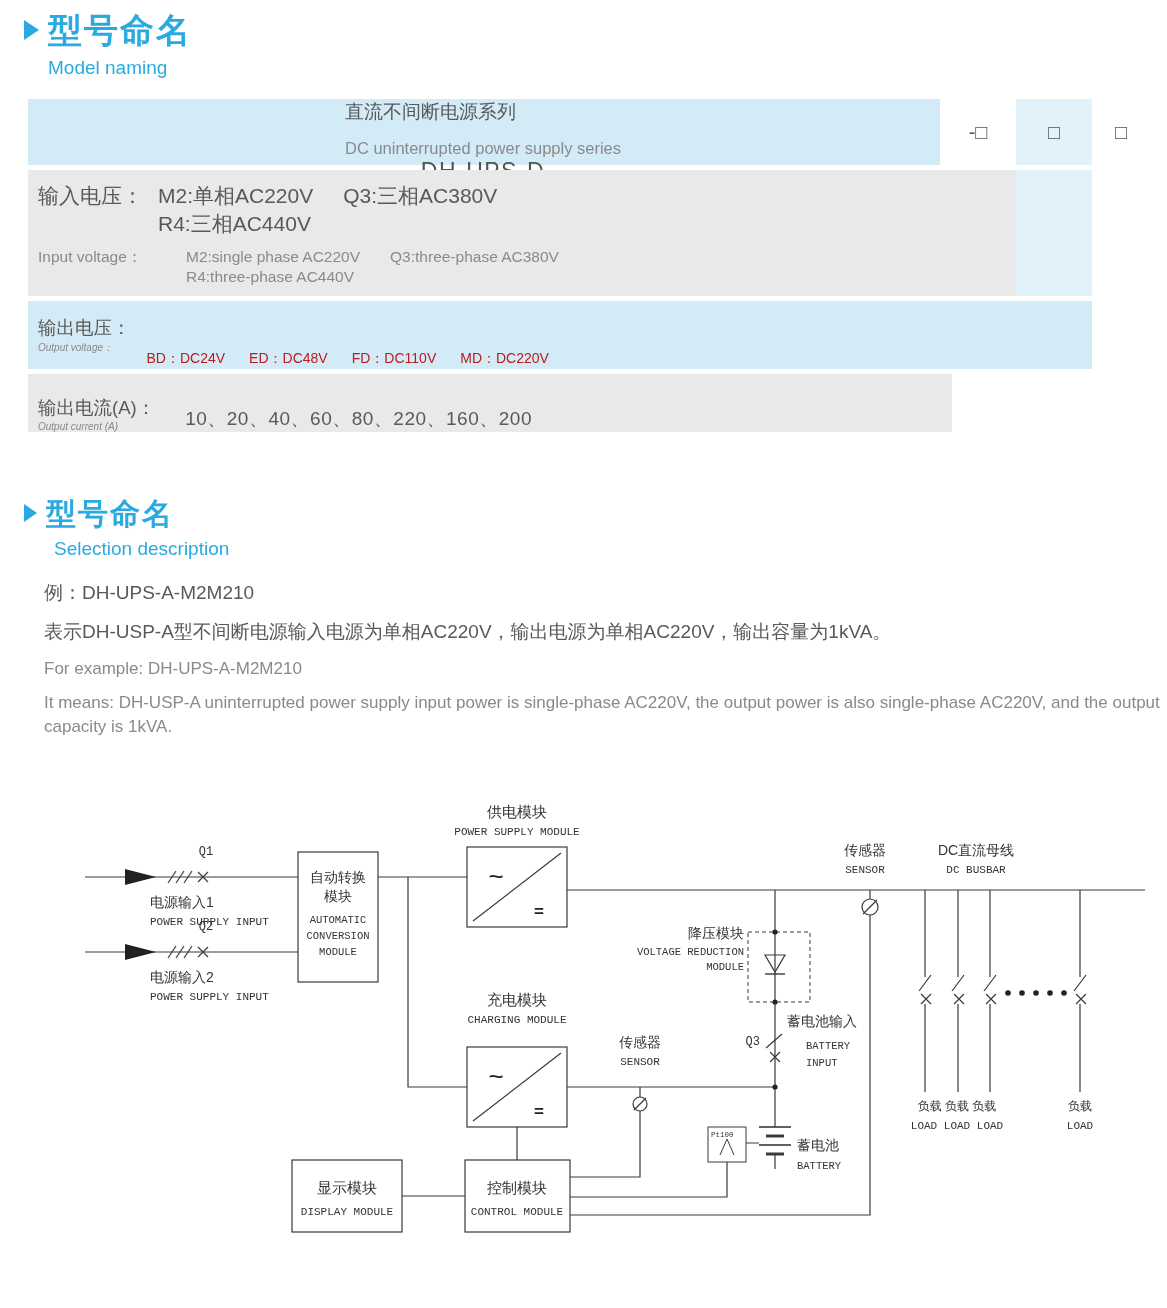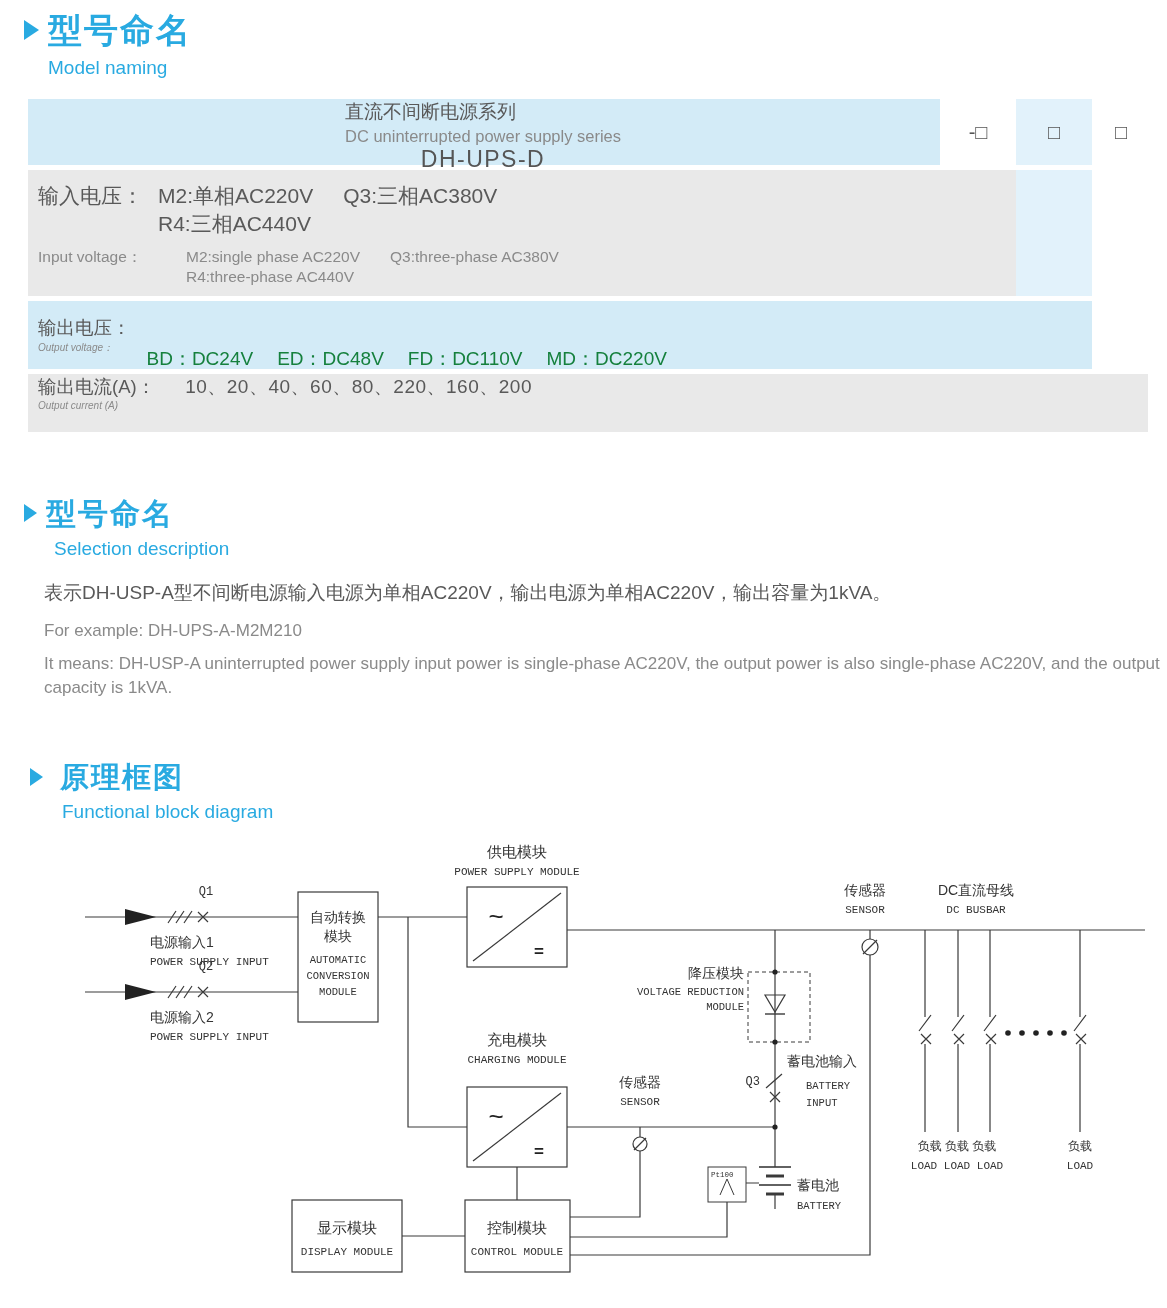--- a/index.html
+++ b/index.html
@@ -22,38 +22,38 @@
   .mtable { margin:20px 0 0 28px; width:1122px; font-size:19px; }
   .mrow { display:flex; margin-bottom:5px; }
   .cell { flex:none; }
   .blue { background:#d3ebf7; }
   .band { background:#e2f2fb; }
   .gray { background:#e9e9e9; }
   .ph { display:flex; align-items:center; justify-content:center; font-size:20px; color:#555; }
   .r1main { width:912px; height:66px; display:flex; justify-content:space-between; align-items:center; padding:0 14px 0 12px;flex-direction:column; }
   .r1 .cell { height:66px; }
   .zh-l { font-size:19px; color:#595959; }
-  .en-l { font-size:16.5px; color:#8a8a8a; margin-top:2px; }
+  .en-l { font-size:16.5px; color:#8a8a8a; margin-top:14px; }
   .code { font-size:23px; color:#555; letter-spacing:1.5px; }
   .colA { width:76px; } .colB { width:76px; } .colC { width:58px; }
 
   .r2 .cell { height:126px; }
   .r2main { width:988px; padding:12px 0 0 10px; }
   .r2row { display:flex; }
   .r2lab { width:120px; flex:none; }
   .r2row.zh { font-size:21px; color:#595959; line-height:1.35; }
   .r2row.en { font-size:15.5px; color:#8a8a8a; line-height:1.3; margin-top:8px; }
   .sp { margin-left:30px; }
 
   .r3 .cell { height:68px; }
   .r3main { width:1064px; display:flex; align-items:center; padding-left:10px; }
-  .r4main { width:1120px; height:58px; display:flex; align-items:flex-start; padding-left:10px; }
+  .r4main { width:924px; height:58px; display:flex; align-items:flex-end; padding-left:10px; }
   .labstack .zh-l { font-size:18.5px; }
   .labstack .en-l { font-size:10px; margin-top:1px;font-style:italic; }
-  .vals { margin-left:16px; font-size:19px; color:#15803d;margin-top:48px; }
+  .vals { margin-left:16px; font-size:14px; color:#b91c1c;margin-top:48px; }
   .vals span { margin-right:24px; }
   .vals-one { margin-left:30px; font-size:19px; color:#595959; letter-spacing:0.5px; }
 
   
   .sel-body { margin:20px 0 0 44px; line-height:1.4; }
   .sel-zh { font-size:19px; color:#595959; margin-bottom:12px; }
   .sel-en { font-size:17px; color:#8a8a8a; margin-bottom:10px; width:1120px; }
 
   
   .diagwrap { margin:14px 0 0 30px; }
@@ -145,34 +145,28 @@
 
   <section style="margin:62px 0 0 24px;">
     <div class="sec-head">
       <span class="tri small"></span>
       <div>
         <div class="h-zh h2">型号命名</div>
         <div class="h-en" style="margin-left:8px;">Selection description</div>
       </div>
     </div>
     <div class="sel-body" style="margin-left:20px;">
+      <div class="sel-zh">例：DH-UPS-A-M2M210</div>
       <div class="sel-zh">表示DH-USP-A型不间断电源输入电源为单相AC220V，输出电源为单相AC220V，输出容量为1kVA。</div>
       <div class="sel-en">For example: DH-UPS-A-M2M210</div>
       <div class="sel-en">It means: DH-USP-A uninterrupted power supply input power is single-phase AC220V, the output power is also single-phase AC220V, and the output capacity is 1kVA.</div>
     </div>
   </section>
 
   <section style="margin:58px 0 0 30px;">
-    <div class="sec-head">
-      <span class="tri small"></span>
-      <div>
-        <div class="h-zh h3" style="margin-left:8px;">原理框图</div>
-        <div class="h-en" style="margin-left:10px;">Functional block diagram</div>
-      </div>
-    </div>
 
     <div class="diagwrap">
       <svg width="1110" height="452" viewBox="0 0 1110 452">
         <g stroke="#3a3a3a" stroke-width="1.2" fill="none">
 
           <path d="M25,80 H238"></path>
           <path d="M25,155 H238"></path>
 
           <path d="M318,80 H407"></path>
 

